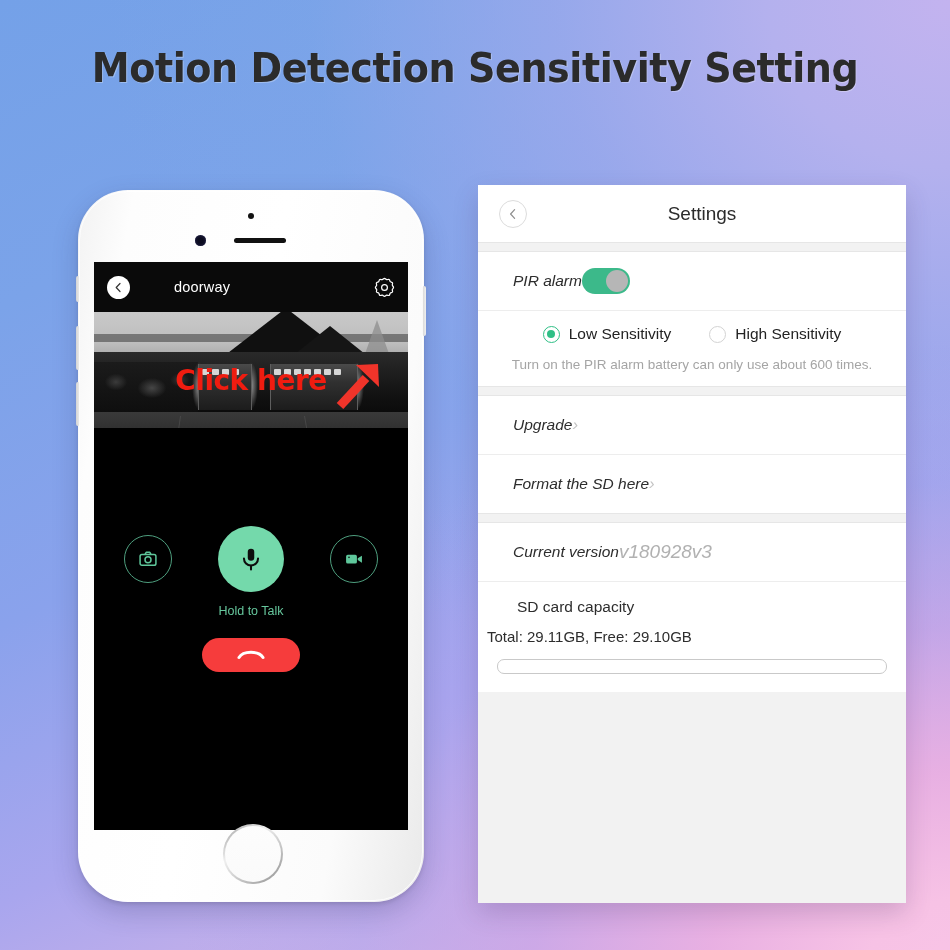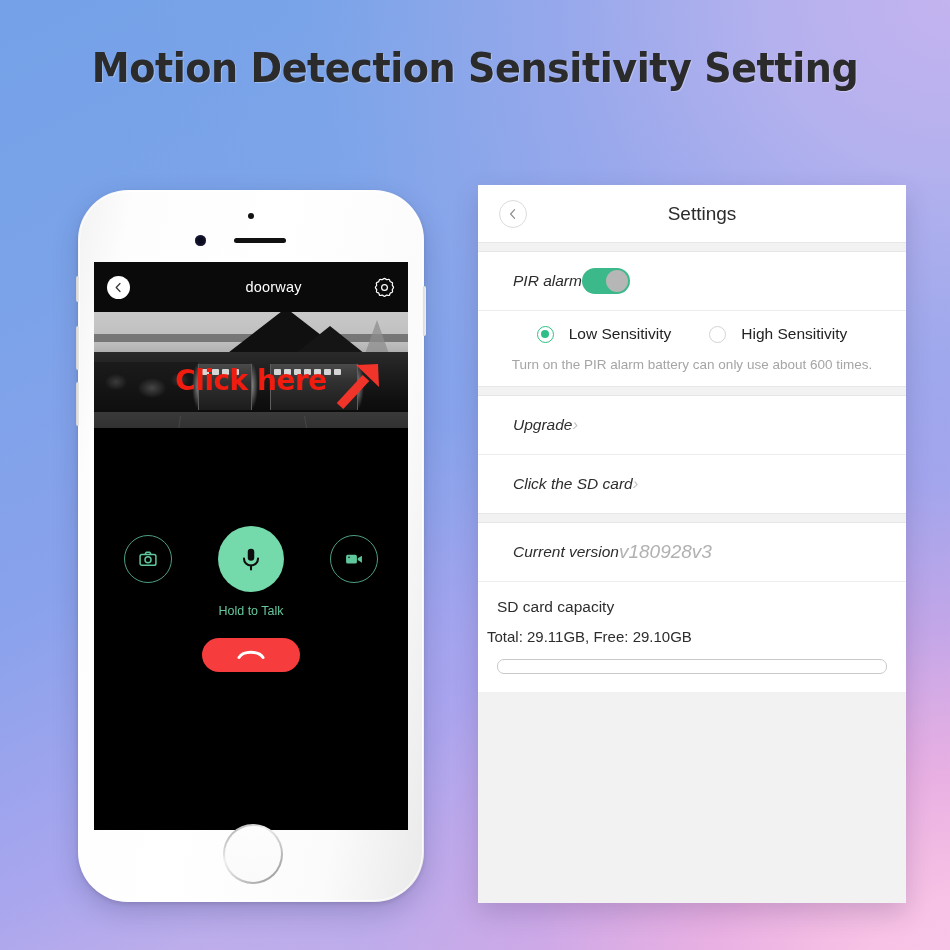--- a/index.html
+++ b/index.html
@@ -63,21 +63,21 @@
     background:#000;overflow:hidden;
   }
   .appbar{
     position:absolute;left:0;top:0;width:314px;height:50px;background:#0a0a0a;
     display:flex;align-items:center;
   }
   .appbar-back{
     margin-left:13px;width:23px;height:23px;border-radius:50%;background:#fff;
     display:flex;align-items:center;justify-content:center;flex:0 0 auto;
   }
-  .appbar-title{flex:1;text-align:center;color:#fff;font-size:14.5px;letter-spacing:0.2px;padding-left:44px;}
+  .appbar-title{flex:1;color:#fff;font-size:14.5px;letter-spacing:0.2px;padding-left:44px;}
   .appbar-gear{margin-right:13px;width:22px;height:22px;flex:0 0 auto;display:flex;align-items:center;justify-content:center;}
 
   .cam-view{position:absolute;left:0;top:50px;width:314px;height:116px;overflow:hidden;background:#0d0d0d;}
   .sky{position:absolute;left:0;top:0;width:314px;height:52px;background:linear-gradient(180deg,#c9c9c9,#bdbdbd 60%,#9f9f9f);}
   .skyband{position:absolute;left:0;top:22px;width:314px;height:8px;background:#3a3a3a;opacity:.55;}
   .roofA{position:absolute;left:130px;top:-4px;width:0;height:0;border-left:62px solid transparent;border-right:62px solid transparent;border-bottom:48px solid #101010;}
   .roofB{position:absolute;left:196px;top:14px;width:0;height:0;border-left:40px solid transparent;border-right:40px solid transparent;border-bottom:32px solid #151515;}
   .tree{position:absolute;left:266px;top:8px;width:0;height:0;border-left:17px solid transparent;border-right:17px solid transparent;border-bottom:48px solid #8e8e8e;opacity:.75;}
   .house{position:absolute;left:0;top:40px;width:314px;height:64px;background:linear-gradient(180deg,#2a2a2a,#111 70%,#0a0a0a);}
   .shrubs{position:absolute;left:0;top:50px;width:104px;height:56px;
@@ -152,27 +152,27 @@
     width:48px;height:26px;border-radius:13px;background:#3cb98a;position:relative;flex:0 0 auto;
   }
   .toggle .knob{
     position:absolute;right:2px;top:2px;width:22px;height:22px;border-radius:50%;
     background:#b6b6b6;
   }
   .sens-row{
     display:flex;align-items:center;justify-content:center;gap:38px;
     height:46px;border-top:1px solid #ededed;
   }
-  .sens{display:flex;align-items:center;gap:15px;font-size:15.5px;color:#232323;}
+  .sens{display:flex;align-items:center;gap:9px;font-size:15.5px;color:#232323;}
   .radio{width:15px;height:15px;border-radius:50%;border:1.5px solid #d3d3d3;flex:0 0 auto;
          display:flex;align-items:center;justify-content:center;}
   .radio.on{border-color:#2fbf86;}
   .radio.on:after{content:"";width:8px;height:8px;border-radius:50%;background:#2fbf86;}
   .hint{padding:0 15px 14px;font-size:13.5px;color:#a5a5a5;text-align:center;}
-  .cap-title{padding:16px 19px 0;font-size:15.5px;color:#2d2d2d;}
+  .cap-title{padding:16px 19px 0;font-size:15.5px;color:#2d2d2d;margin-left:20px;}
   .cap-sub{padding:12px 9px 0;font-size:15px;color:#2d2d2d;}
   .capbar{
     margin:14px 19px 16px;height:13px;border-radius:7px;border:1px solid #c9c9c9;background:#fff;
   }
   .filler{background:#f2f2f2;height:250px;}
 </style>
 </head>
 <body>
 
 <div class="stage">
@@ -318,21 +318,21 @@
     </div>
 
     <div class="gapbar"></div>
 
     <div class="group">
       <div class="row">
         <span>Upgrade</span>
         <span class="chev">›</span>
       </div>
       <div class="row">
-        <span>Click the SD card</span>
+        <span>Format the SD here</span>
         <span class="chev">›</span>
       </div>
     </div>
 
     <div class="gapbar"></div>
 
     <div class="group">
       <div class="row">
         <span>Current version</span>
         <span class="row-val">v180928v3</span>

